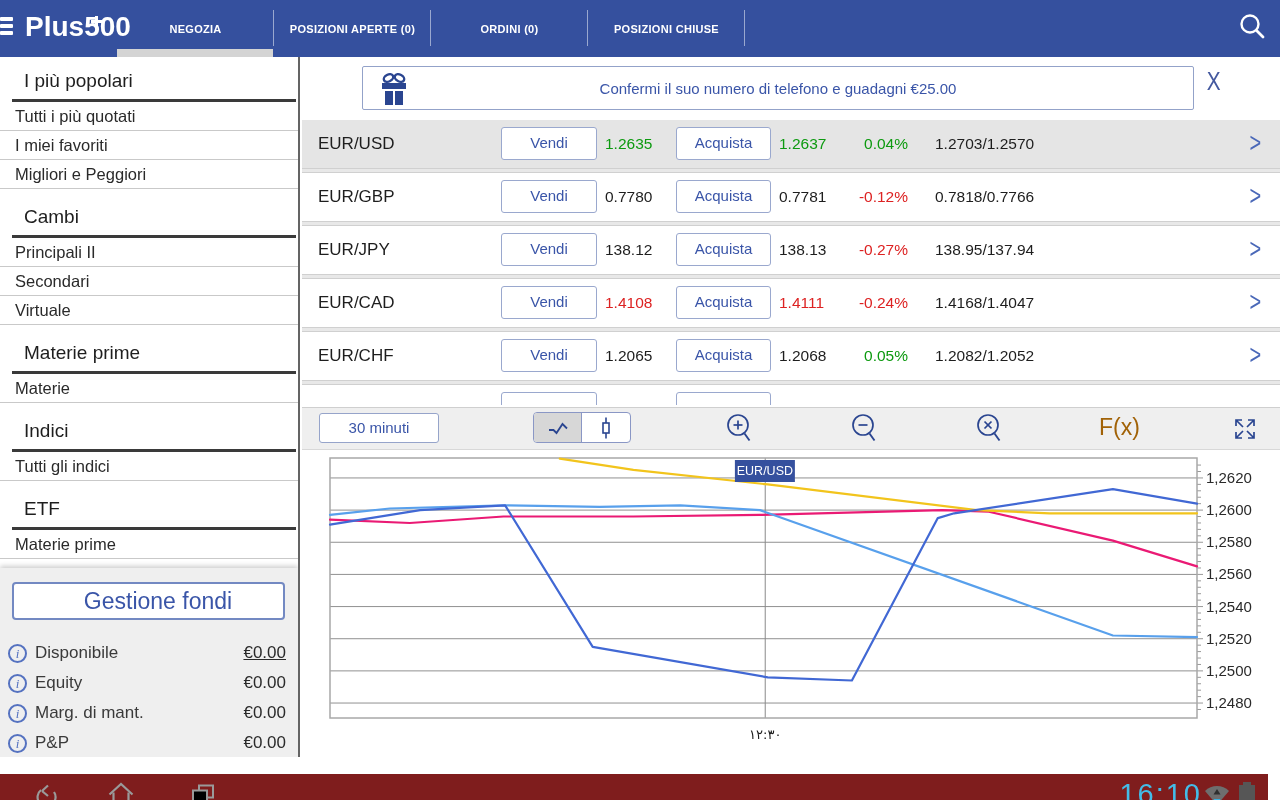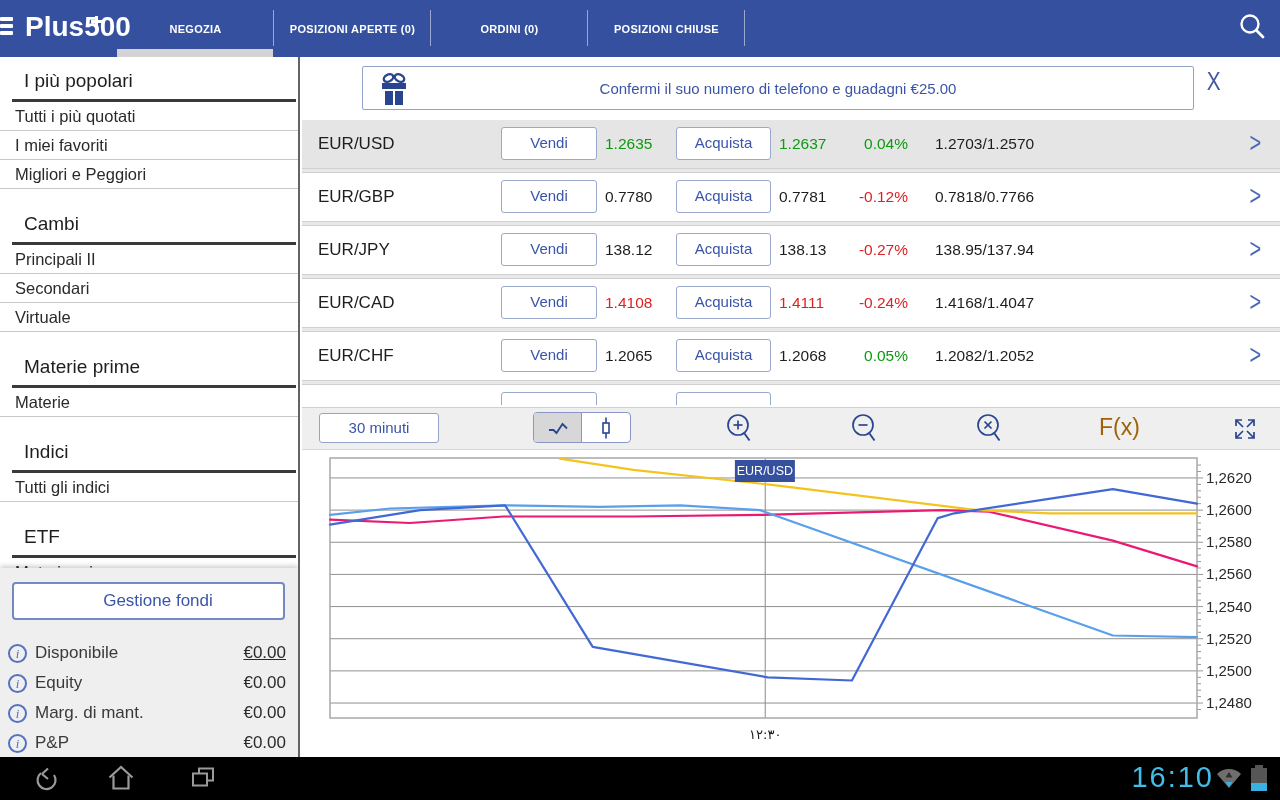--- a/index.html
+++ b/index.html
@@ -19,30 +19,30 @@
   .nav-tab{width:157px;position:relative;display:flex;align-items:center;justify-content:center;
            color:#fff;font-size:11px;font-weight:bold;letter-spacing:.3px;cursor:pointer;}
   .nav-tab:after{content:'';position:absolute;right:0;top:10px;bottom:11px;width:1px;background:rgba(255,255,255,.5);}
   .nav-tab.active:before{content:'';position:absolute;left:0;right:1px;bottom:0;height:8px;background:#D4D4D4;}
   .search-btn{position:absolute;right:10px;top:11px;width:34px;height:34px;}
 
   
   .sidebar{position:absolute;top:57px;left:0;width:300px;height:700px;background:#fff;
            border-right:2px solid #646464;overflow:hidden;}
   .side-nav{padding-top:13px;}
-  .side-section{margin-top:24px;}
+  .side-section{margin-top:17px;}
   .side-section:first-child{margin-top:0;}
   .side-header{font-size:19px;color:#1E1E1E;padding:0 0 7px 12px;margin:0 2px 0 12px;border-bottom:3px solid #3A3A3A;}
   .side-item{height:29px;line-height:29px;padding-left:15px;font-size:16.5px;color:#2A2A2A;
              border-bottom:1px solid #C9C9C9;cursor:pointer;white-space:nowrap;}
   .side-item.selected{background:#DBDBDB;}
   .funds-panel{position:absolute;left:0;right:0;bottom:0;height:189px;background:#EFEFEF;
                box-shadow:0 -2px 5px rgba(0,0,0,.20);}
   .funds-btn{position:absolute;left:12px;right:13px;top:14px;height:38px;background:#fff;
-             border:2px solid #7389C2;border-radius:4px;color:#3A55A8;font-size:17px;
+             border:2px solid #7389C2;border-radius:4px;color:#3A55A8;font-size:23px;
              display:flex;align-items:center;justify-content:center;cursor:pointer;padding-left:19px;}
   .acct{position:absolute;top:70px;left:0;right:0;}
   .acct-row{display:flex;align-items:center;height:30px;padding:0 12px 0 8px;font-size:17px;color:#3A3A3A;}
   .acct-icon{width:19px;height:19px;border:2px solid #5572C0;border-radius:50%;color:#5572C0;
              font-size:13px;line-height:15px;text-align:center;margin-right:8px;flex:none;
              font-family:"Liberation Serif",serif;font-style:italic;}
   .acct-value{margin-left:auto;color:#2A2A2A;}
   .acct-value.underlined{text-decoration:underline;}
 
   
@@ -81,21 +81,21 @@
        display:flex;overflow:hidden;background:#fff;}
   .seg-cell{width:49px;display:flex;align-items:center;justify-content:center;cursor:pointer;}
   .seg-cell.sel{background:#D7D7D7;border-right:1px solid #8A97C5;}
   .tool-icon{position:absolute;top:4px;cursor:pointer;}
   .fx{position:absolute;left:797px;top:6px;font-size:23px;color:#a16207;cursor:pointer;}
   .expand{position:absolute;left:928px;top:6px;cursor:pointer;}
 
   .chart-wrap{position:absolute;top:393px;left:0;right:0;height:307px;background:#fff;}
 
   
-  .androidbar{position:absolute;left:0;right:0;bottom:0;height:43px;background:#000000;}
+  .androidbar{position:absolute;left:0;right:12px;bottom:0;height:26px;background:#7f1d1d;}
   .a-icon{position:absolute;top:7px;cursor:pointer;}
   .clock{position:absolute;right:66px;top:4px;font-size:29px;color:#43BCE8;letter-spacing:2px;}
   .wifi{position:absolute;right:38px;top:9px;}
   .batt{position:absolute;right:12px;top:7px;}
 </style>
 </head>
 <body>
 
 <div class="app">
 

